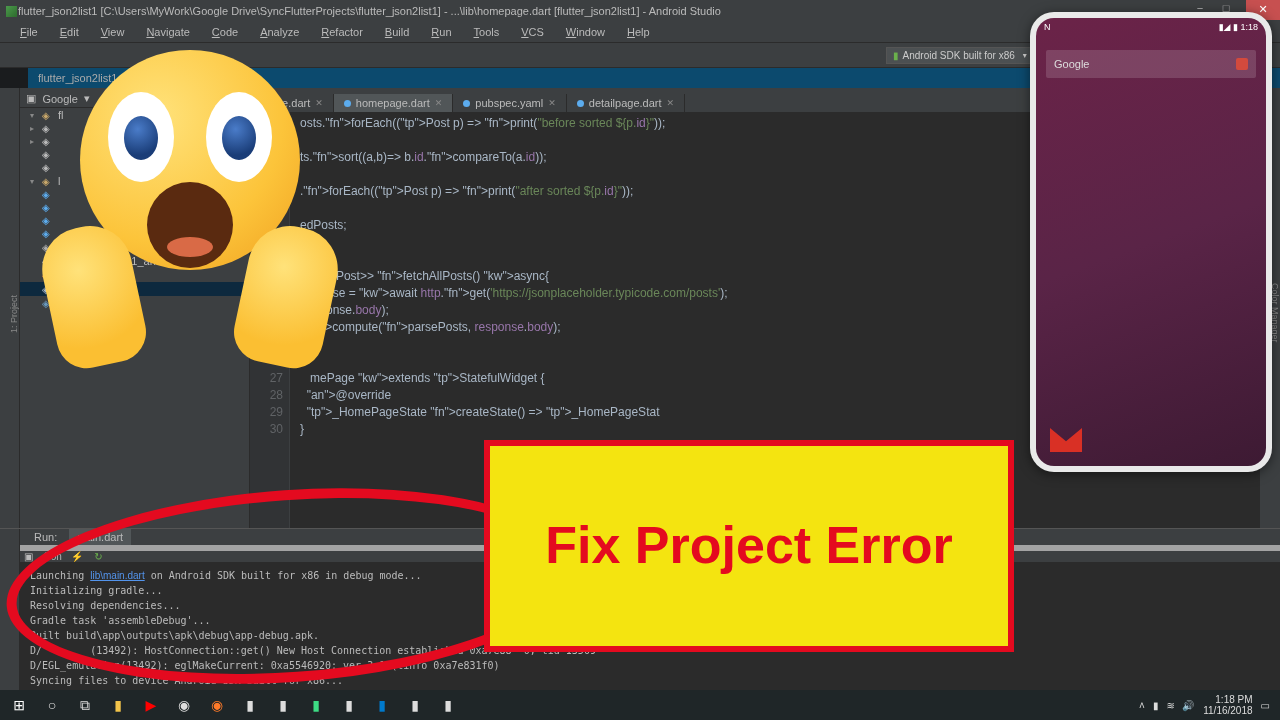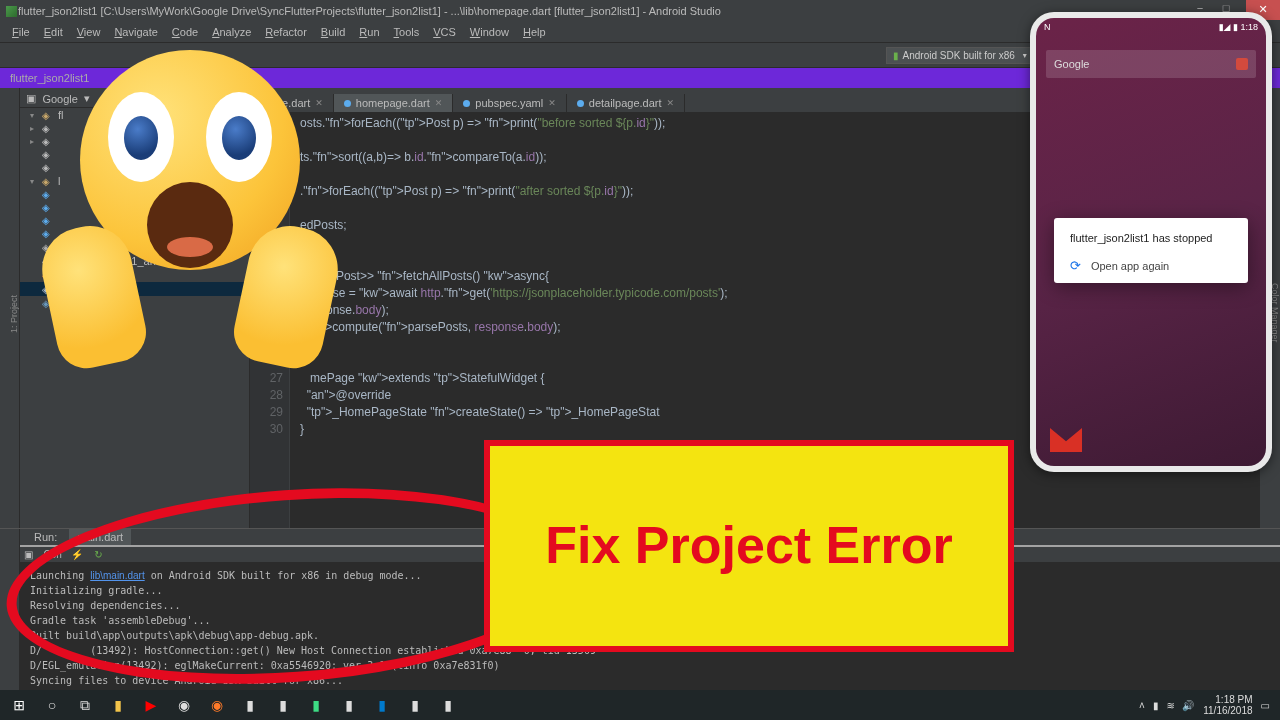--- a/index.html
+++ b/index.html
@@ -8,32 +8,32 @@
 
 .titlebar { height:22px; background:#3c3f41; color:#bbbbbb; font-size:11px; display:flex; align-items:center; padding:0 6px; }
 .titlebar .left { flex:1; display:flex; align-items:center; gap:1px; }
 .titlebar .sq { width:11px;height:11px; background:linear-gradient(135deg,#4b9a4b,#2d6b2d); }
 .titlebar .winbtns { display:flex; gap:14px; }
 .winbtn { width:12px;height:12px; display:flex;align-items:center;justify-content:center; color:#bbb; font-size:11px; }
 .winbtn.close { width:34px;height:22px; background:#c75050;color:#fff; margin:-4px -6px 0 0; display:flex;align-items:center;justify-content:center; }
 
 
 .menubar { height:20px; background:#3c3f41; color:#bbbbbb; font-size:11px; display:flex; align-items:center; padding:0 6px; gap:2px;}
-.menuitem { padding:1px 6px; cursor:default; }
+.menuitem { padding:1px 6px; cursor:default;margin-left:8px; }
 
 
 .toolbar { height:26px; background:#3c3f41; border-top:1px solid #2b2b2b;border-bottom:1px solid #2b2b2b; display:flex; align-items:center; gap:6px; padding:0 8px; }
 .tb-dropdown { background:#4c5052; color:#ccc; font-size:10px; padding:2px 14px 2px 6px; border:1px solid #555; display:flex;align-items:center; gap:4px; position:relative; }
 .tb-dropdown::after{content:"▾"; font-size:8px; margin-left:4px;}
 .tb-icon { width:16px; height:16px; display:flex;align-items:center;justify-content:center; color:#ccc; font-size:11px; }
 .play { color:#499c49; font-size:12px; }
 .bug { color:#499c49; font-size:11px; }
 
 
-.tabstrip { height:20px; background:#6d28d9; display:flex; align-items:center; padding-left:6px;}
+.tabstrip { height:20px; background:#0c4a6e; display:flex; align-items:center; padding-left:6px;margin-left:28px;}
 .crumb { color:#aaa; font-size:11px; padding:0 4px;}
 
 
 .main { display:flex; height:440px; background:#2b2b2b; }
 .leftgutter { width:20px; background:#3c3f41; border-right:1px solid #2b2b2b; writing-mode:vertical-rl; color:#888; font-size:9px; display:flex;flex-direction:column; align-items:center; gap:40px; padding-top:12px;}
 .leftgutter .gl { transform:rotate(180deg); padding:4px 0;}
 
 
 .sidebar { width:230px; background:#3c3f41; color:#bbbbbb; font-size:11px; border-right:1px solid #2b2b2b; overflow:hidden; padding-top:2px;}
 .sb-header { display:flex; align-items:center; padding:2px 6px; gap:6px; border-bottom:1px solid #2b2b2b;}
@@ -50,21 +50,21 @@
 .edtab.active { background:#515658; }
 .edtab .dot{width:7px;height:7px;border-radius:50%;background:#5cacee;}
 .code { flex:1; display:flex; font-family:Consolas,monospace; font-size:12px; overflow:hidden; }
 .gutter { width:40px; background:#313335; color:#606366; text-align:right; padding:3px 6px 0 0; line-height:17px; border-right:1px solid #3c3f41;}
 .codetext { padding:3px 6px 0 10px; color:#a9b7c6; line-height:17px; white-space:pre; } .st{color:#6a8759;} .pp{color:#9876aa;}
 .rightgutter { width:20px; background:#3c3f41; writing-mode:vertical-rl; color:#888; font-size:9px; display:flex;flex-direction:column;align-items:center; gap:30px; padding-top:10px;}
 .rightgutter .gl{padding:4px 0;}
 
 
 .console-wrap { height:196px; background:#2b2b2b; border-top:1px solid #555; display:flex;}
-.console-tabs { height:22px; background:#3c3f41; color:#bbb; font-size:11px; display:flex; align-items:center; padding-left:6px; gap:4px; border-bottom:2px solid #a3a3a3;}
+.console-tabs { height:22px; background:#3c3f41; color:#bbb; font-size:11px; display:flex; align-items:center; padding-left:6px; gap:4px; border-bottom:6px solid #a3a3a3;}
 .ctab { padding:2px 8px; }
 .ctab.active { background:#515658; }
 .console-body { flex:1; display:flex; flex-direction:column;}
 .console-sub { height:20px; background:#3c3f41; color:#bbb; font-size:10px; display:flex; align-items:center; padding-left:4px; gap:10px;}
 .console-out { flex:1; font-family:Consolas,monospace; font-size:10px; color:#bbb; padding:6px 10px; line-height:15px; white-space:pre-wrap; background:#2b2b2b; position:relative;}
 .console-out .link{color:#5394ec; text-decoration:underline;margin-top:15px;}
 .leftrun { width:20px; background:#3c3f41; border-right:1px solid #2b2b2b;}
 
 
 .taskbar { position:absolute; left:0; right:0; bottom:0; height:30px; background:#1f2628; display:flex; align-items:center; padding:0 4px; gap:3px;}
@@ -334,27 +334,20 @@
 <div class="phone">
   <div class="screen">
     <div class="ph-status">
       <span>N</span>
       <span><span>▮◢ ▮</span> <span>1:18</span></span>
     </div>
     <div class="ph-search">
       <span>Google</span>
       <span class="ph-mic"></span>
     </div>
-    <div class="ph-dialog">
-      <div class="dtitle">flutter_json2list1 has stopped</div>
-      <div class="daction">
-        <span class="refresh">⟳</span>
-        <span>Open app again</span>
-      </div>
-    </div>
     <div class="ph-gmail"></div>
   </div>
 </div>
 
 <div class="emoji-face">
   <div class="face">
     <div class="eye l">
         <div class="pupil"></div>
       </div>
     <div class="eye r">

